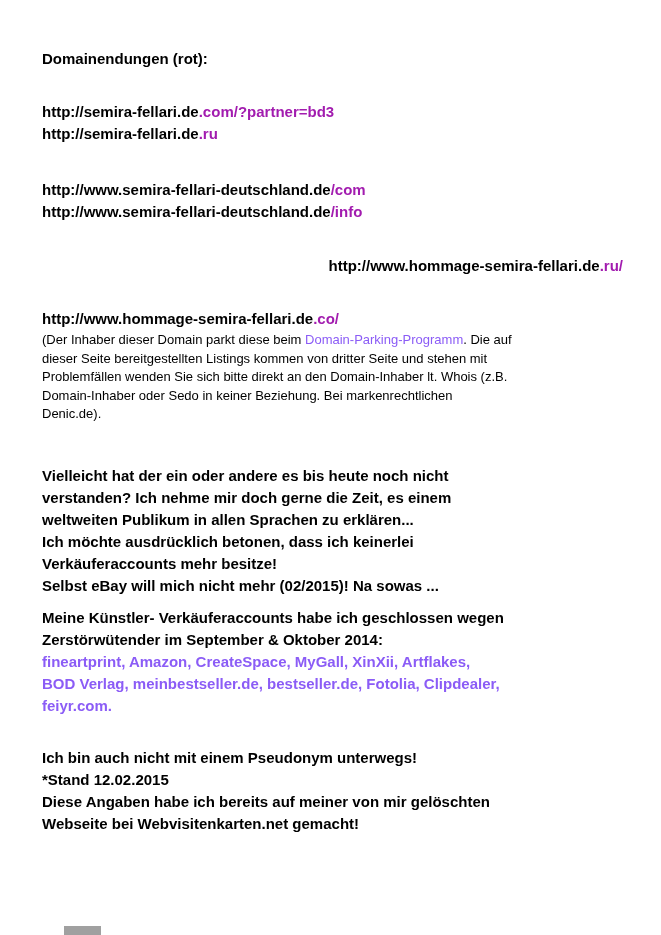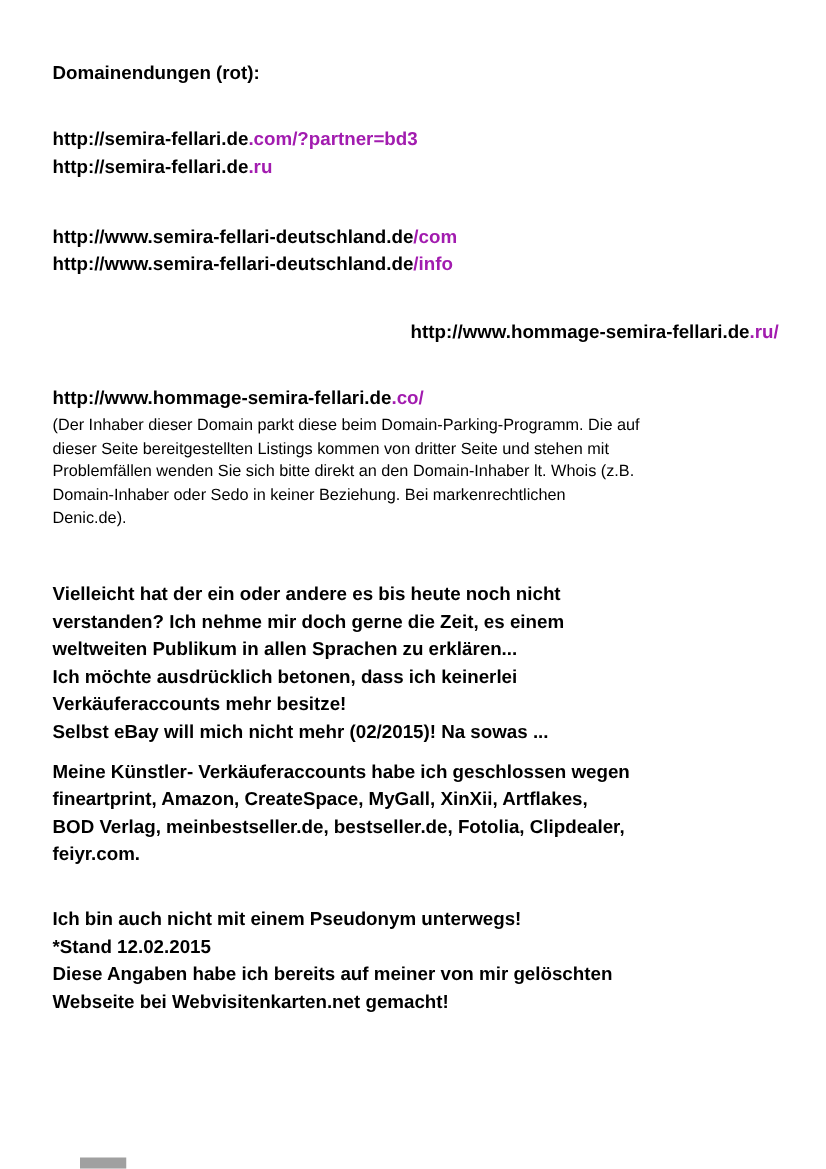--- a/index.html
+++ b/index.html
@@ -8,21 +8,21 @@
     background:#ffffff;
     font-family:"Liberation Sans", sans-serif;
     color:#000000;
     position:relative;
     overflow:hidden;
   }
   .page { padding:48px 38px 0 42px; }
   .bold-line { font-weight:bold; font-size:15px; line-height:22px; white-space:nowrap; }
   .small-line { font-weight:normal; font-size:13px; line-height:18.5px; white-space:nowrap; }
   .red  { color:#a21caf; }
-  .blue { color:#000000; }
+  .blue { color:#8b5cf6; }
   .mt-urls-a { margin-top:31px; }
   .mt-urls-b { margin-top:34px; }
   .mt-urls-c { margin-top:32px;text-align:right; }
   .mt-urls-d { margin-top:31px; }
   .mt-note   { margin-top:1px; }
   .mt-statement { margin-top:41px; }
   .mt-accounts  { margin-top:10px; }
   .mt-footer    { margin-top:30px; }
   .scroll-fragment {
     position:absolute;
@@ -72,20 +72,21 @@
     <div class="bold-line">Vielleicht hat der ein oder andere es bis heute noch nicht</div>
     <div class="bold-line">verstanden? Ich nehme mir doch gerne die Zeit, es einem</div>
     <div class="bold-line">weltweiten Publikum in allen Sprachen zu erklären...</div>
     <div class="bold-line">Ich möchte ausdrücklich betonen, dass ich keinerlei</div>
     <div class="bold-line">Verkäuferaccounts mehr besitze!</div>
     <div class="bold-line">Selbst eBay will mich nicht mehr (02/2015)! Na sowas ...</div>
   </div>
 
   <div class="mt-accounts">
     <div class="bold-line">Meine Künstler- Verkäuferaccounts habe ich geschlossen wegen</div>
+    <div class="bold-line">Zerstörwütender im September &amp; Oktober 2014:</div>
     <div class="bold-line blue">fineartprint, Amazon, CreateSpace, MyGall, XinXii, Artflakes,</div>
     <div class="bold-line blue">BOD Verlag, meinbestseller.de, bestseller.de, Fotolia, Clipdealer,</div>
     <div class="bold-line blue">feiyr.com.</div>
   </div>
 
   <div class="mt-footer">
     <div class="bold-line">Ich bin auch nicht mit einem Pseudonym unterwegs!</div>
     <div class="bold-line">*Stand 12.02.2015</div>
     <div class="bold-line">Diese Angaben habe ich bereits auf meiner von mir gelöschten</div>
     <div class="bold-line">Webseite bei Webvisitenkarten.net gemacht!</div>

